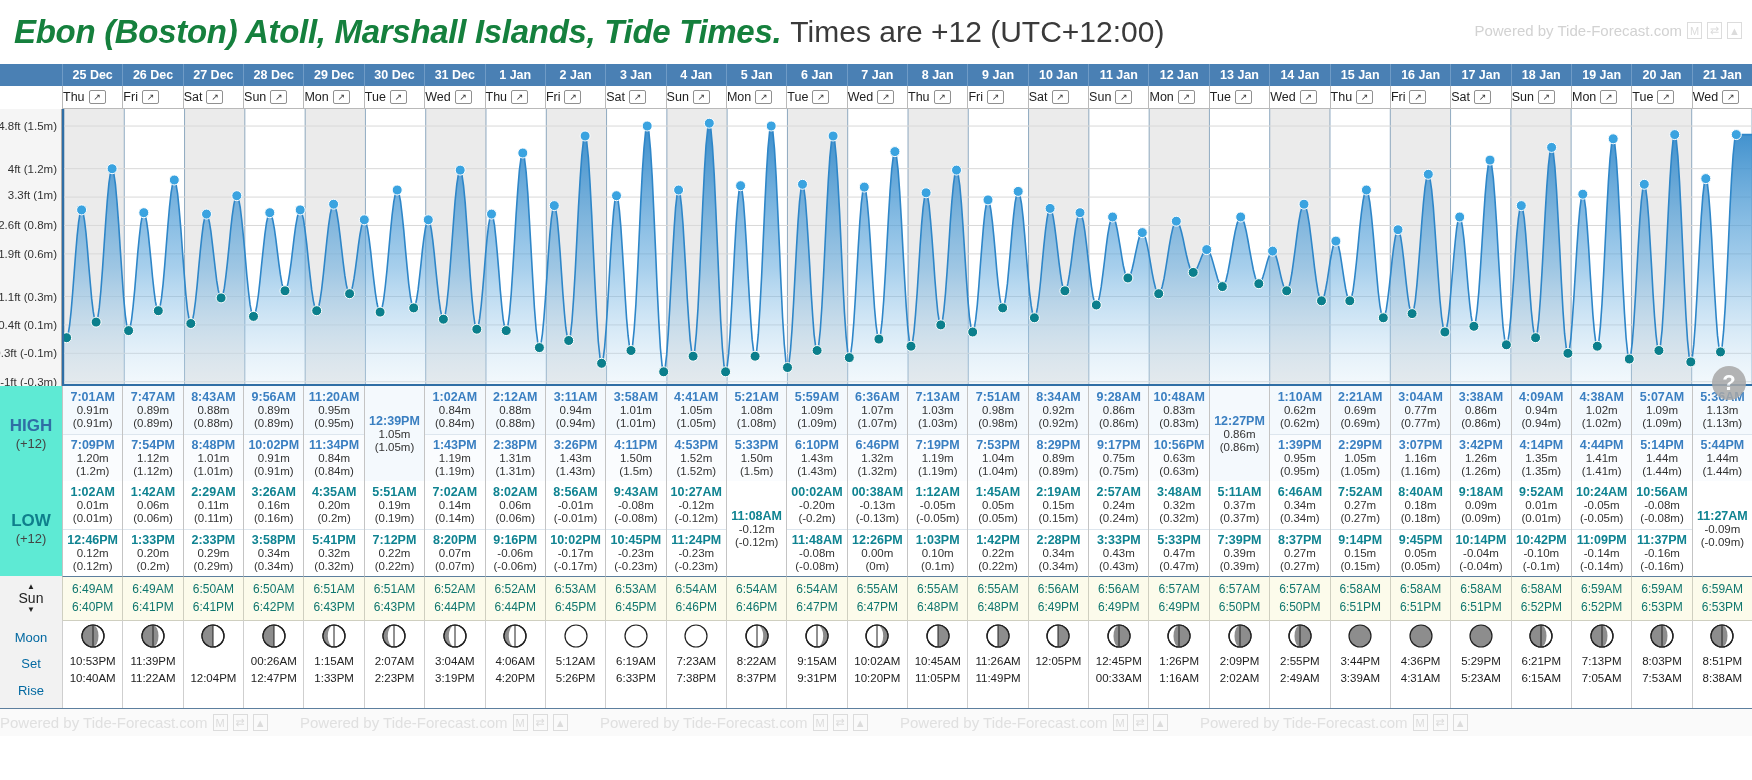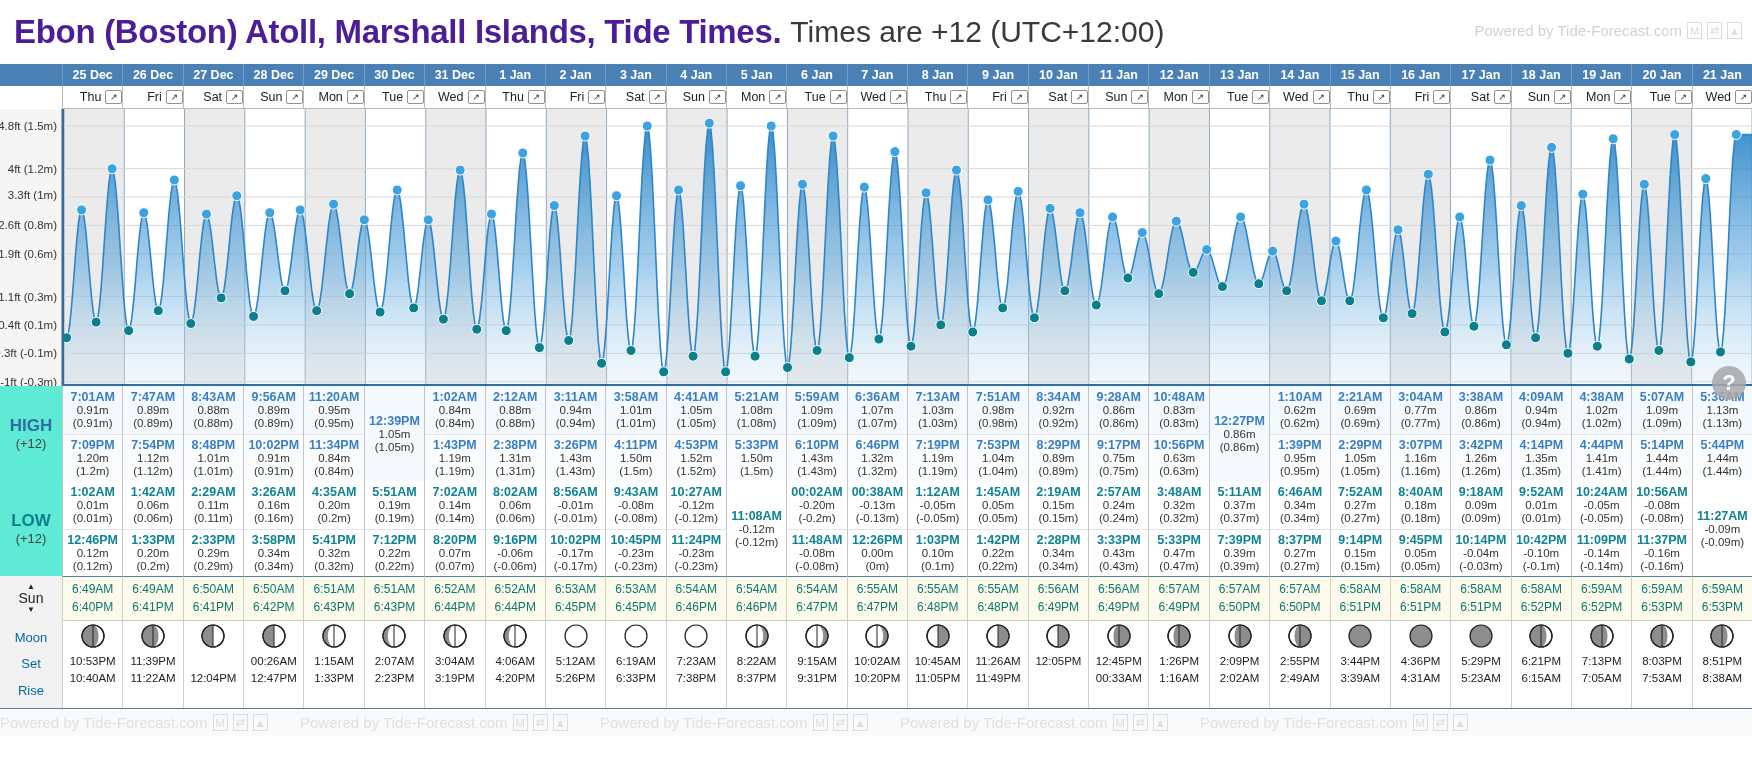--- a/index.html
+++ b/index.html
@@ -11,22 +11,22 @@
     overflow:hidden;
     position:relative;
   }
   
   #header {
     height:64px; display:flex; align-items:center;
     padding:0 14px; position:relative;
     background:#fff;
   }
   #title-main {
-    font-size:33px; font-weight:bold; color:#4c1d95;
-    letter-spacing:-0.3px; white-space:nowrap;
+    font-size:33px; font-weight:bold; color:#15803d;
+    letter-spacing:-0.3px; white-space:nowrap;font-style:italic;
   }
   #title-sub {
     font-size:30px; font-weight:normal; color:#3a3a3a;
     margin-left:9px; white-space:nowrap;
   }
   #hdr-watermark {
     position:absolute; right:10px; top:22px;
     font-size:15px; color:#d2d2d2; display:flex; align-items:center; gap:5px;
     white-space:nowrap;
   }
@@ -52,21 +52,21 @@
   #date-row .label-col { background:#4a80b4; }
   #date-row .cell {
     color:#fff; font-size:12.5px; font-weight:bold;
     display:flex; align-items:center; justify-content:center;
     border-left:1px solid #6f9bc6;
   }
   
   #day-row { height:23px; background:#fff; }
   #day-row .label-col { background:#fff; }
   #day-row .cell {
-    display:flex; align-items:center; justify-content:flex-end; gap:4px;
+    display:flex; align-items:center; justify-content:flex-start; gap:4px;
     font-size:12.5px; color:#222;
     border-left:1px solid #b9b9b9;
     border-bottom:1px solid #b9b9b9;
   }
   .expand-btn {
     width:17px;height:14px;border:1px solid #909090;border-radius:2px;
     display:inline-flex;align-items:center;justify-content:center;
     font-size:9px; color:#333; background:#fff; line-height:1;
   }
   
@@ -1136,21 +1136,21 @@
         </div>
         <div class="cell">
           <div class="tide-slot">
             <div class="tide-time">9:18AM</div>
             <div>0.09m</div>
             <div>(0.09m)</div>
           </div>
           <div class="tide-slot">
             <div class="tide-time">10:14PM</div>
             <div>-0.04m</div>
-            <div>(-0.03m)</div>
+            <div>(-0.04m)</div>
           </div>
         </div>
         <div class="cell">
           <div class="tide-slot">
             <div class="tide-time">9:52AM</div>
             <div>0.01m</div>
             <div>(0.01m)</div>
           </div>
           <div class="tide-slot">
             <div class="tide-time">10:42PM</div>

